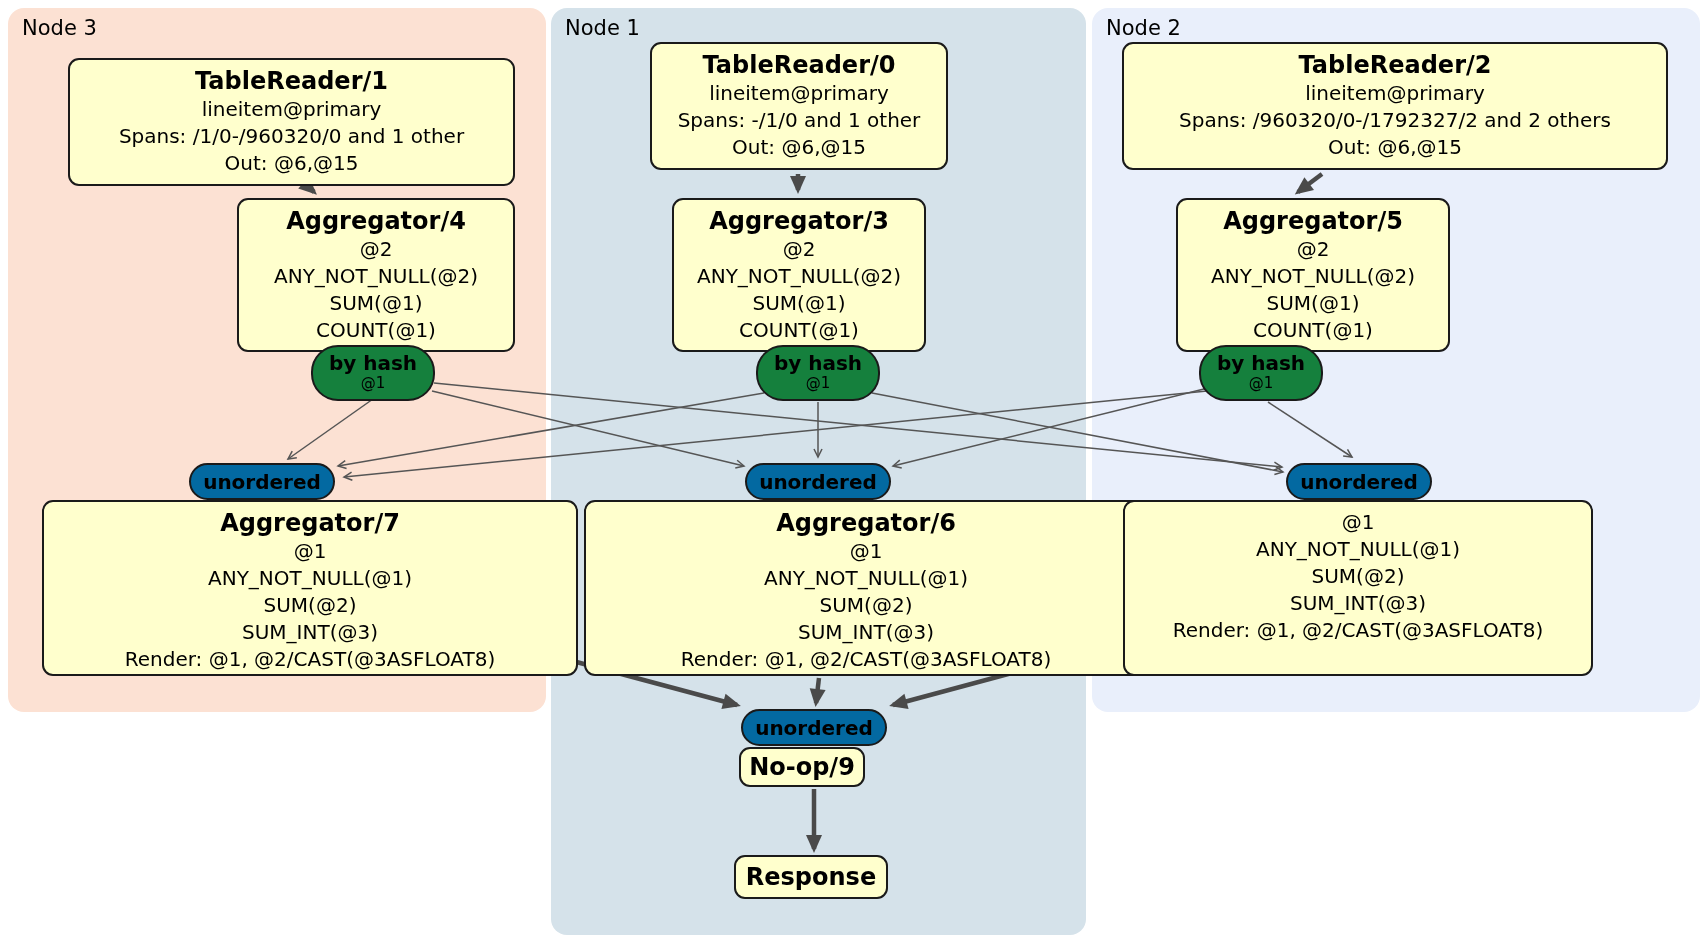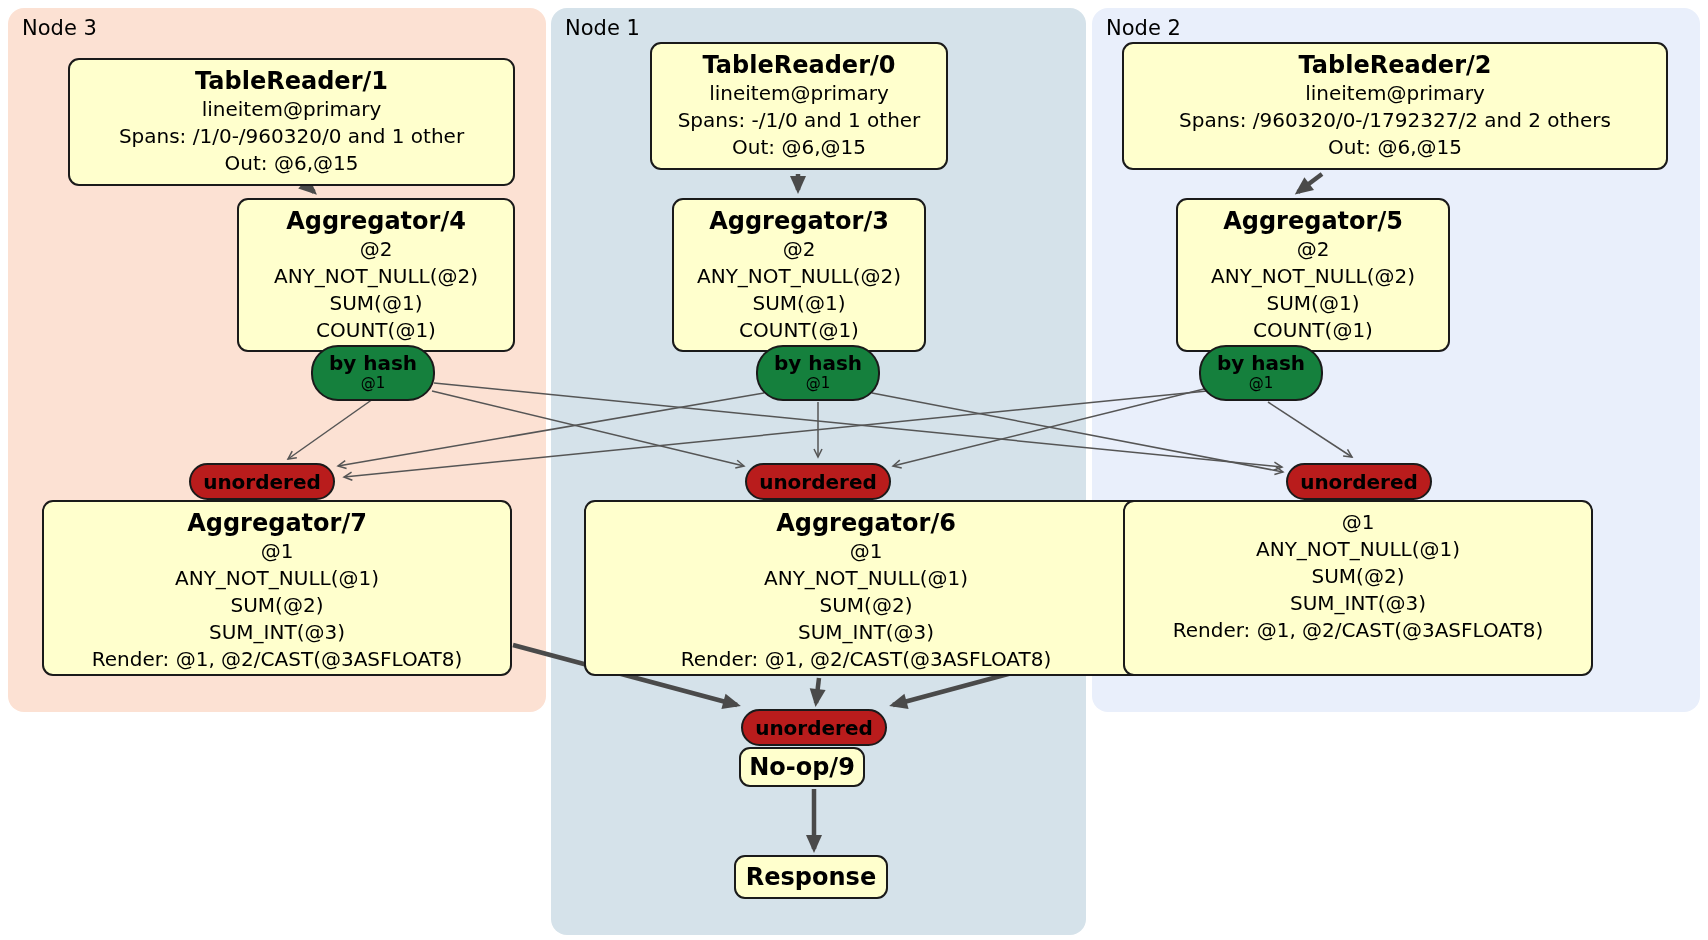--- a/index.html
+++ b/index.html
@@ -32,21 +32,21 @@
   .oval{
     position:absolute;z-index:3;box-sizing:border-box;
     border:2px solid #1a1a1a;text-align:center;
   }
   .byhash{
     background:#15803d;border-radius:27px;padding-top:5px;
   }
   .byhash .ov-title{font-weight:bold;font-size:20px;line-height:23px;}
   .byhash .ov-sub{font-size:15px;line-height:17px;}
   .unordered{
-    background:#b91c1c;border-radius:19px;
+    background:#0369a1;border-radius:19px;
     display:flex;align-items:center;justify-content:center;
     font-weight:bold;font-size:20px;
   }
 </style>
 </head>
 <body>
 
 <div class="canvas">
 
   <div class="region region-node3">
@@ -98,21 +98,21 @@
     <div class="line">Spans: /1/0-/960320/0 and 1 other</div>
     <div class="line">Out: @6,@15</div>
   </div>
   <div class="pbox" style="left:237px;top:198px;width:278px;height:154px;">
     <div class="title">Aggregator/4</div>
     <div class="line">@2</div>
     <div class="line">ANY_NOT_NULL(@2)</div>
     <div class="line">SUM(@1)</div>
     <div class="line">COUNT(@1)</div>
   </div>
-  <div class="pbox" style="left:42px;top:500px;width:470px;height:176px;">
+  <div class="pbox" style="left:42px;top:500px;width:536px;height:176px;">
     <div class="title">Aggregator/7</div>
     <div class="line">@1</div>
     <div class="line">ANY_NOT_NULL(@1)</div>
     <div class="line">SUM(@2)</div>
     <div class="line">SUM_INT(@3)</div>
     <div class="line">Render: @1, @2/CAST(@3ASFLOAT8)</div>
   </div>
 
   <div class="pbox" style="left:650px;top:42px;width:298px;height:128px;">
     <div class="title">TableReader/0</div>

